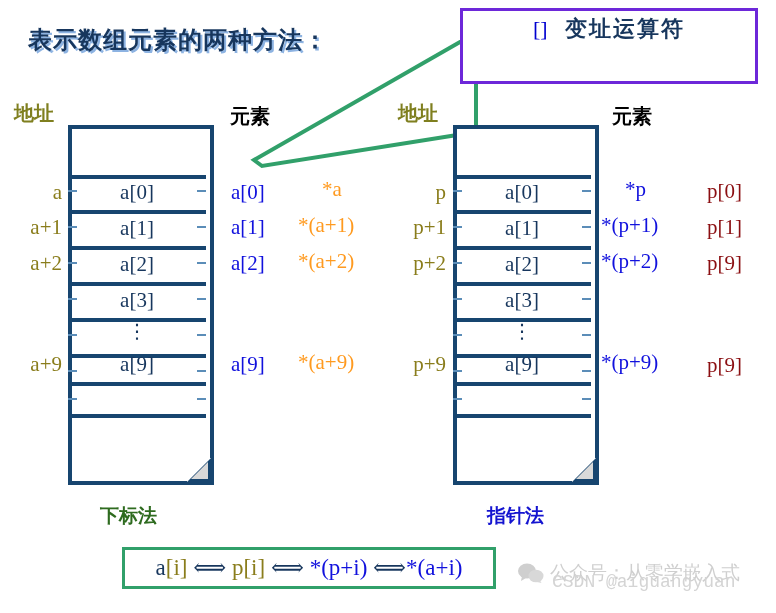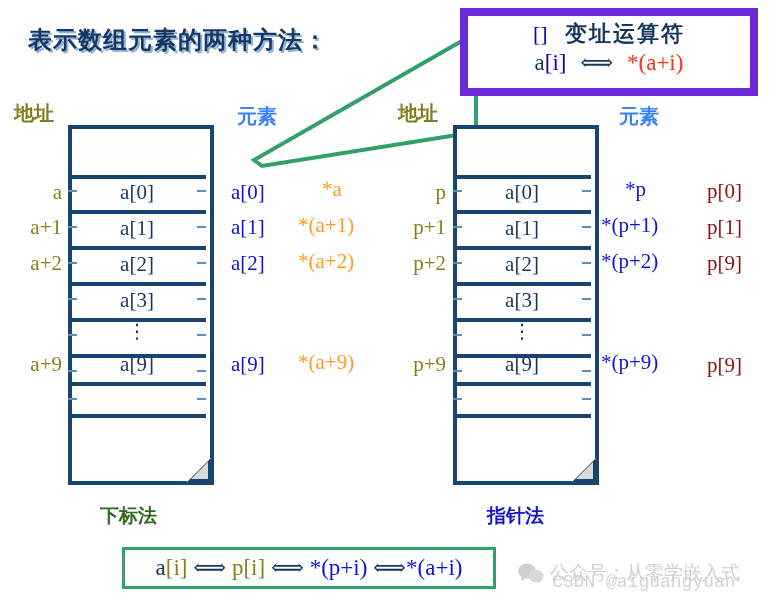--- a/index.html
+++ b/index.html
@@ -15,22 +15,22 @@
     left:28px; top:24px;
     font-family:"Liberation Sans","DejaVu Sans",sans-serif;
     font-weight:bold; font-size:24px; letter-spacing:1px;
     color:#17365d;
     text-shadow:2px 2px 0 #8db3e2;
     white-space:nowrap;
   }
 
   
   #callout{
-    left:460px; top:8px; width:298px; height:88px;
-    border:8px solid #6d28d9; background:#ffffff;
+    left:460px; top:8px; width:298px; height:76px;
+    border:3px solid #6d28d9; background:#ffffff;
     box-sizing:border-box;
   }
   #callout .line{
     white-space:nowrap; text-align:center;
     line-height:1.0;
   }
   #callout .l1{ margin-top:7px; font-size:22px; }
   #callout .l2{ margin-top:6px; font-size:23px; }
   .c-blue{color:#0000d0;}
   .c-navy{color:#17365d; font-family:"Liberation Sans","DejaVu Sans",sans-serif; font-weight:bold; letter-spacing:2px;}
@@ -39,21 +39,21 @@
 
   
   #callout-tail{ left:248px; top:40px; width:230px; height:130px; }
 
   
   .hdr{
     font-family:"Liberation Sans","DejaVu Sans",sans-serif;
     font-weight:bold; font-size:20px; white-space:nowrap;
   }
   .hdr-addr{color:#7f7f1f;}
-  .hdr-elem{color:#3b82f6;margin-left:7px;}
+  .hdr-elem{color:#000000;}
 
   
   .memtable{ width:146px; }
   .mt-outer{
     position:absolute; left:0; top:0; width:146px; height:360px;
     border:4px solid #17456f; box-sizing:border-box; background:#fff;
   }
   .mt-fold{
     position:absolute; right:-1px; bottom:-1px; width:24px; height:24px;
     background:#ffffff;
@@ -130,25 +130,20 @@
 <div class="abs" id="title">表示数组元素的两种方法：</div>
 
 <svg class="abs" id="callout-tail" viewBox="0 0 230 130" width="230" height="130">
   <polygon points="212,2 228,2 228,92 14,126 6,120" fill="#ffffff" stroke="#31a06a" stroke-width="4"></polygon>
 </svg>
 
 <div class="abs" id="callout">
   <div class="line l1">
     <span class="c-blue">[]</span>
     <span class="c-navy" style="margin-left:12px;">变址运算符</span>
-  </div>
-  <div class="line l2">
-    <span class="c-dark">a</span><span class="c-blue">[i]</span>
-    <span class="c-dark" style="margin:0 8px;">⟺</span>
-    <span class="c-red">*(a+i)</span>
   </div>
 </div>
 
 <div class="abs hdr hdr-addr" style="left:14px; top:100px;">地址</div>
 <div class="abs hdr hdr-elem" style="left:230px; top:103px;">元素</div>
 
 <div class="abs addr-lbl" style="left:-8px; top:180px;">a</div>
 <div class="abs addr-lbl" style="left:-8px; top:215px;">a+1</div>
 <div class="abs addr-lbl" style="left:-8px; top:251px;">a+2</div>
 <div class="abs addr-lbl" style="left:-8px; top:352px;">a+9</div>

